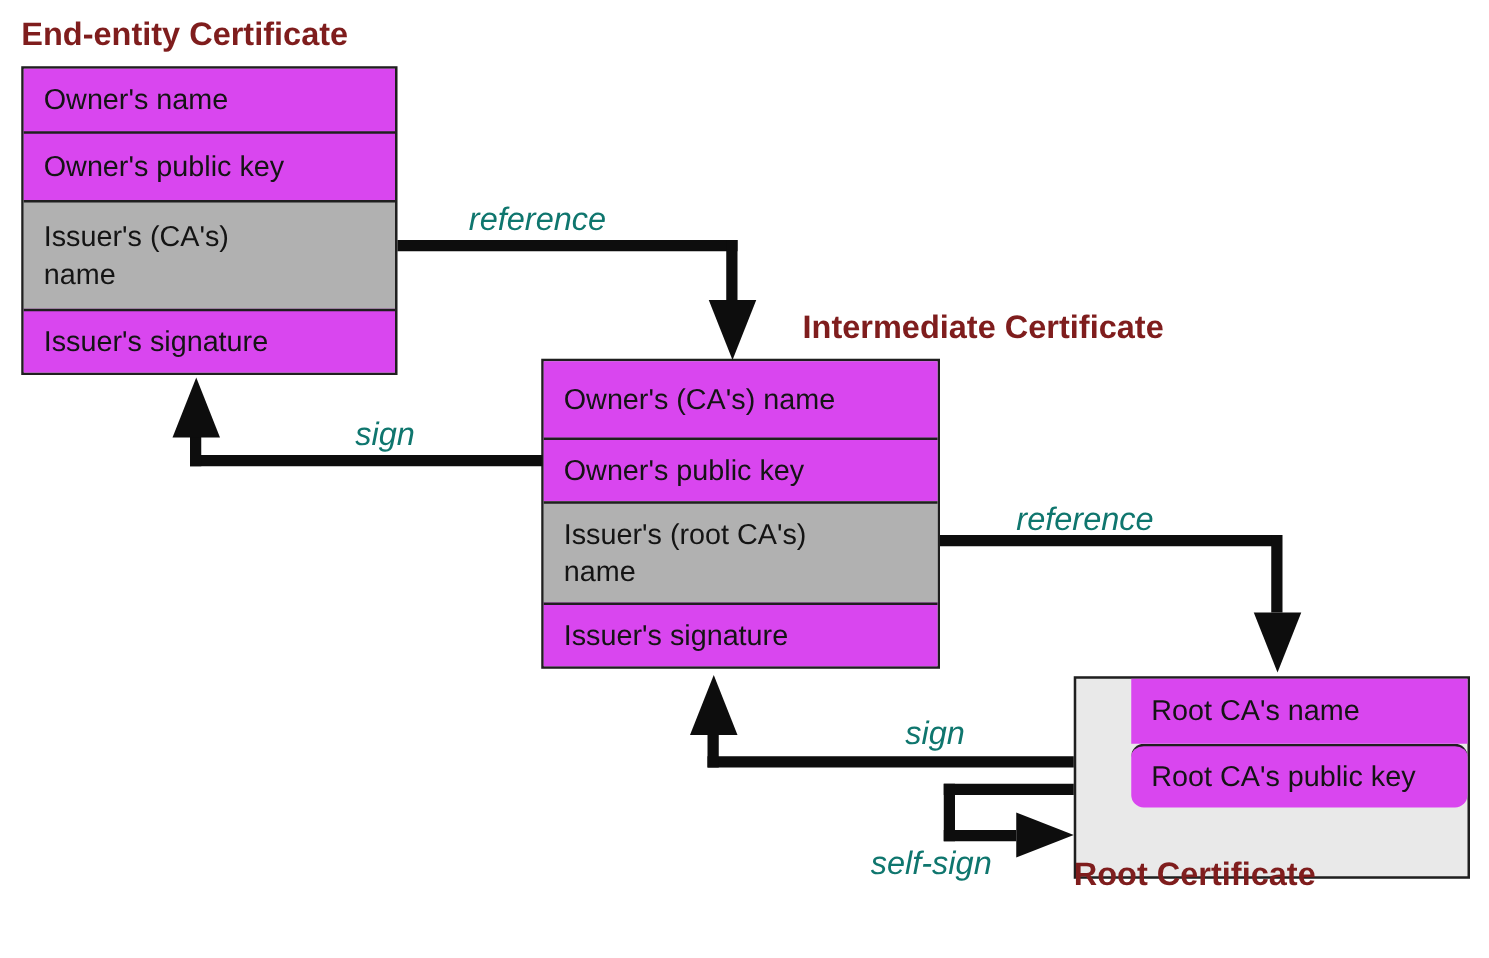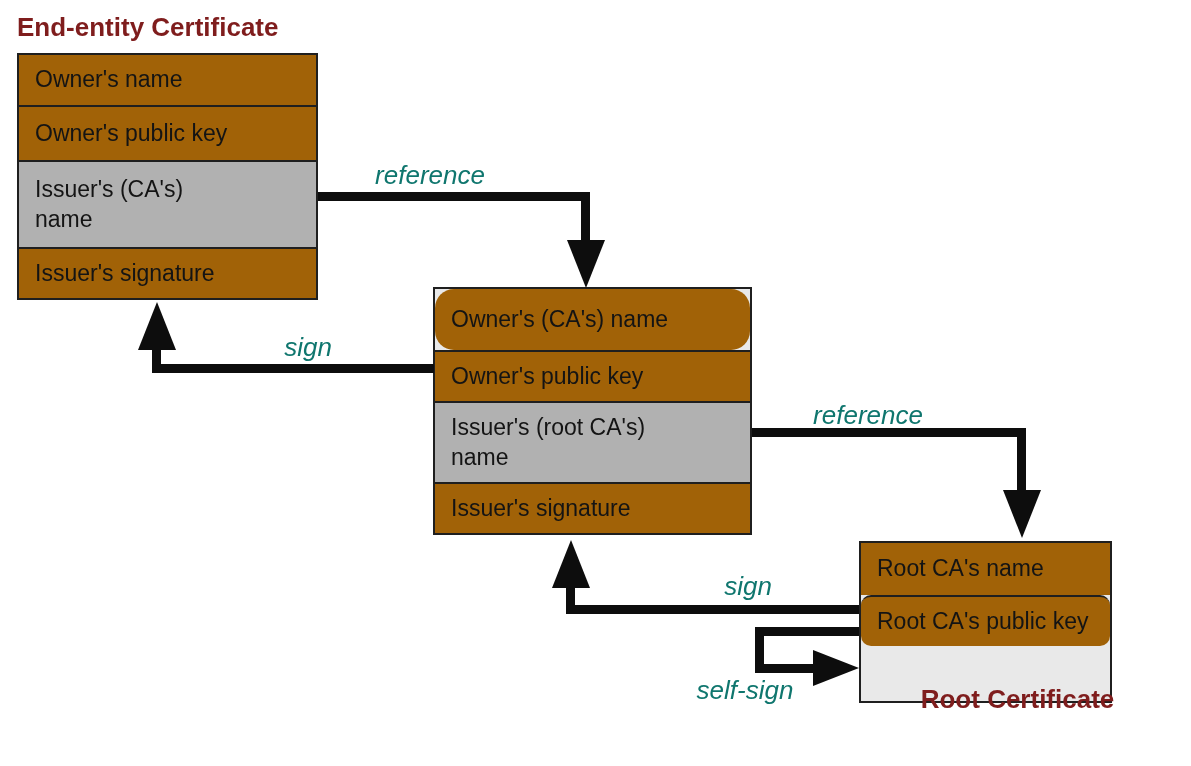--- a/index.html
+++ b/index.html
@@ -20,21 +20,21 @@
   .cert-box {
     position: absolute;
     border: 2px solid #1f1f1f;
     box-sizing: border-box;
     display: flex;
     flex-direction: column;
     background: #e9e9e9;
   }
   .cert-row {
     box-sizing: border-box;
-    background: #a16207;
+    background: #d946ef;
     border-top: 2px solid #1f1f1f;
     display: flex;
     align-items: center;
     padding-left: 16px;
     padding-right: 6px;
     font-size: 23px;
     line-height: 1.28;
     color: #141414;
     white-space: pre-line;
     overflow: hidden;
@@ -83,35 +83,36 @@
   <div class="cert-title" style="left:17px; top:12px;">End-entity Certificate</div>
 
   <div class="cert-box" style="left:17px; top:53px; width:301px; height:247px;">
     <div class="cert-row" style="height:50px;">Owner's name</div>
     <div class="cert-row" style="height:55px;">Owner's public key</div>
     <div class="cert-row highlight" style="height:87px;">Issuer's (CA's)
 name</div>
     <div class="cert-row" style="height:51px;">Issuer's signature</div>
   </div>
 
+  <div class="cert-title" style="left:642px; top:246px;">Intermediate Certificate</div>
 
   <div class="cert-box" style="left:433px; top:287px; width:319px; height:248px;">
-    <div class="cert-row" style="height:64px;border-radius:19px;">Owner's (CA's) name</div>
+    <div class="cert-row" style="height:64px;">Owner's (CA's) name</div>
     <div class="cert-row" style="height:54px;">Owner's public key</div>
     <div class="cert-row highlight" style="height:85px;">Issuer's (root CA's)
 name</div>
     <div class="cert-row" style="height:53px;">Issuer's signature</div>
   </div>
 
-  <div class="cert-box" style="left:859px; top:541px; width:253px; height:162px;">
+  <div class="cert-box" style="left:859px; top:541px; width:317px; height:162px;padding-left:44px;">
     <div class="cert-row" style="height:52px;">Root CA's name</div>
     <div class="cert-row" style="height:51px;border-radius:10px;">Root CA's public key</div>
   </div>
 
-  <div class="cert-title" style="left:859px; top:684px; width:317px; text-align:center;">Root Certificate</div>
+  <div class="cert-title" style="left:859px; top:684px; width:317px; text-align:left;">Root Certificate</div>
 
   <div>
     <div class="seg" style="left:318px; top:192px; width:272px; height:9px;"></div>
     <div class="seg" style="left:581px; top:192px; width:9px; height:52px;"></div>
     <div class="head down" style="left:567px; top:240px;"></div>
   </div>
   <div class="arrow-label" style="left:355px; top:160px; width:150px;">reference</div>
 
   <div>
     <div class="seg" style="left:152px; top:364px; width:282px; height:9px;"></div>

